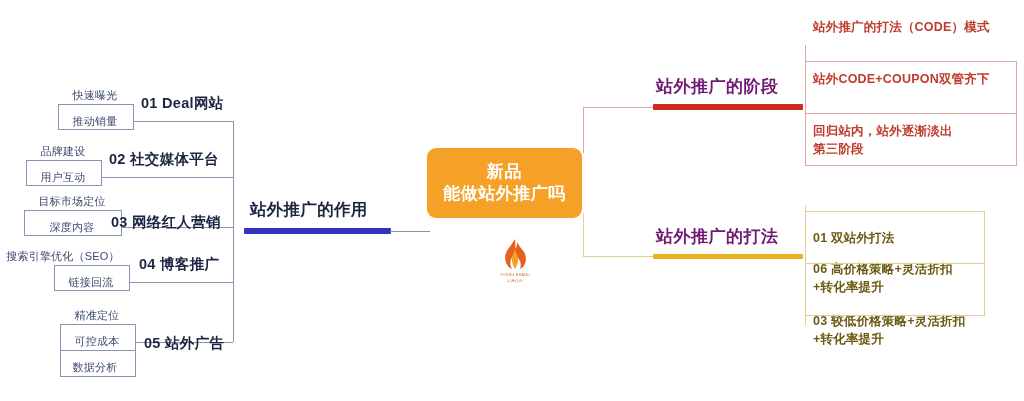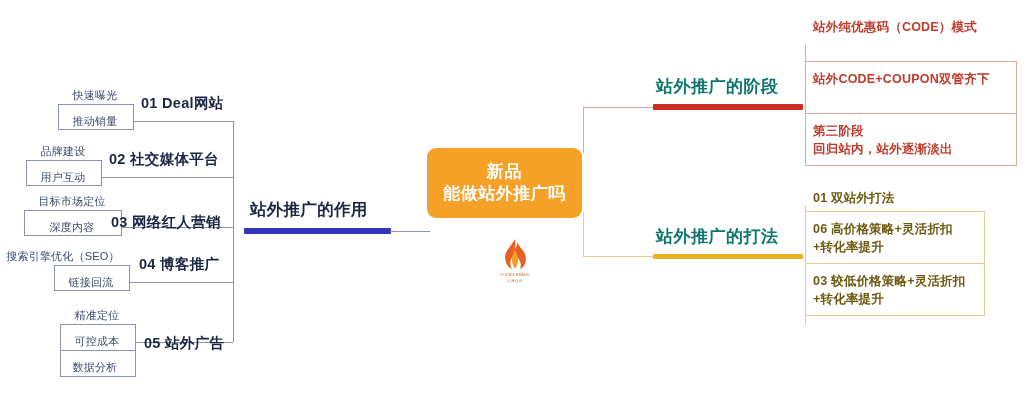--- a/index.html
+++ b/index.html
@@ -30,29 +30,29 @@
     display:flex;align-items:center;justify-content:center;
     white-space:nowrap;letter-spacing:0.2px;
   }
   .lmain{
     position:absolute;color:#1c2541;font-weight:bold;font-size:14.5px;
     white-space:nowrap;letter-spacing:0.3px;
   }
 
   
   .rhead{
-    position:absolute;color:#0f766e;font-weight:bold;font-size:17px;
+    position:absolute;color:#701a75;font-weight:bold;font-size:17px;
     white-space:nowrap;letter-spacing:0.5px;
   }
   .ritem{
     position:absolute;font-size:12.5px;font-weight:bold;line-height:1.45;
     white-space:nowrap;letter-spacing:0.2px;
   }
   .ritem.red{color:#bf3b2c;}
-  .ritem.gold{color:#6d5a12;}
+  .ritem.gold{color:#6d5a12;margin-top:40px;}
 
   
   #flame{position:absolute;left:486px;top:238px;width:58px;height:52px;
          display:flex;flex-direction:column;align-items:center;}
   #flame .cap{font-size:3.6px;color:#c66a2a;letter-spacing:0.3px;margin-top:1px;text-align:center;line-height:1.5;}
 </style>
 </head>
 <body>
 
 <div id="map">
@@ -130,32 +130,32 @@
 
   <div class="ln v gold" style="left:583px;top:213px;height:44px;"></div>
   <div class="ln h gold" style="left:583px;top:256px;width:70px;"></div>
 
   <div class="rhead" style="left:656px;top:75px;">站外推广的阶段</div>
   <div class="bar" style="left:653px;top:104px;width:150px;height:6px;background:#cc2b20;"></div>
 
   <div class="ln v red" style="left:805px;top:45px;height:120px;"></div>
 
   <div class="ritem red" style="left:813px;top:18px;">
-    <div>站外纯优惠码（CODE）模式</div>
+    <div>站外推广的打法（CODE）模式</div>
   </div>
   <div class="ln h red" style="left:805px;top:61px;width:212px;"></div>
 
   <div class="ritem red" style="left:813px;top:70px;">
     <div>站外CODE+COUPON双管齐下</div>
   </div>
   <div class="ln h red" style="left:805px;top:113px;width:212px;"></div>
 
   <div class="ritem red" style="left:813px;top:122px;">
+    <div>回归站内，站外逐渐淡出</div>
     <div>第三阶段</div>
-    <div>回归站内，站外逐渐淡出</div>
   </div>
   <div class="ln h red" style="left:805px;top:165px;width:212px;"></div>
   <div class="ln v red" style="left:1016px;top:61px;height:104px;"></div>
 
   <div class="rhead" style="left:656px;top:225px;">站外推广的打法</div>
   <div class="bar" style="left:653px;top:254px;width:150px;height:5px;background:#e8b220;"></div>
 
   <div class="ln v gold" style="left:805px;top:205px;height:120px;"></div>
 
   <div class="ritem gold" style="left:813px;top:189px;">

